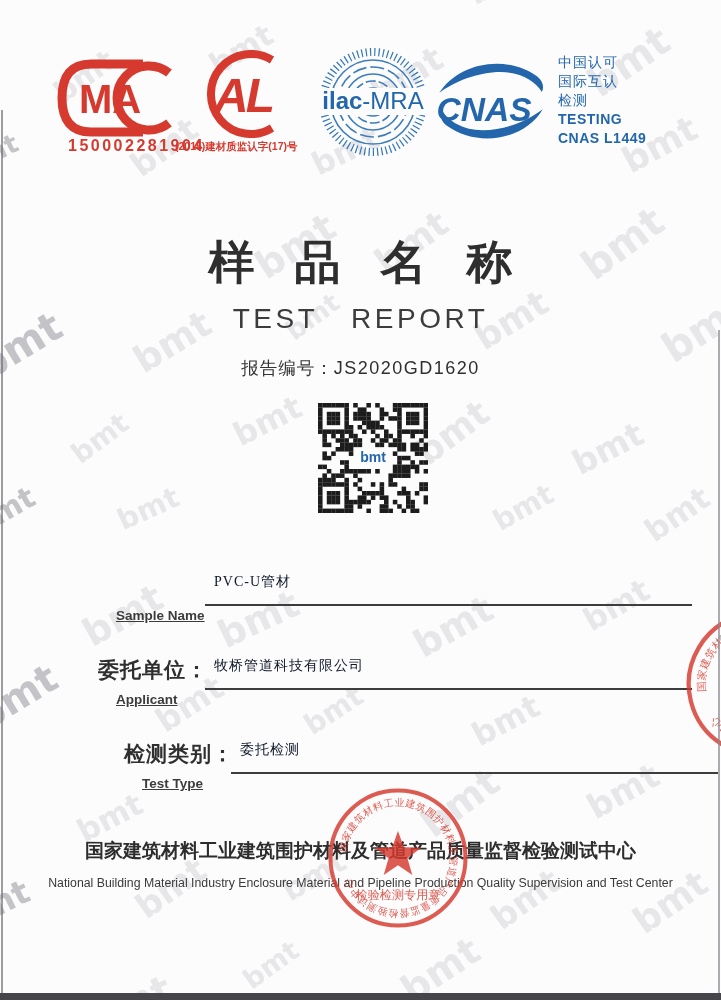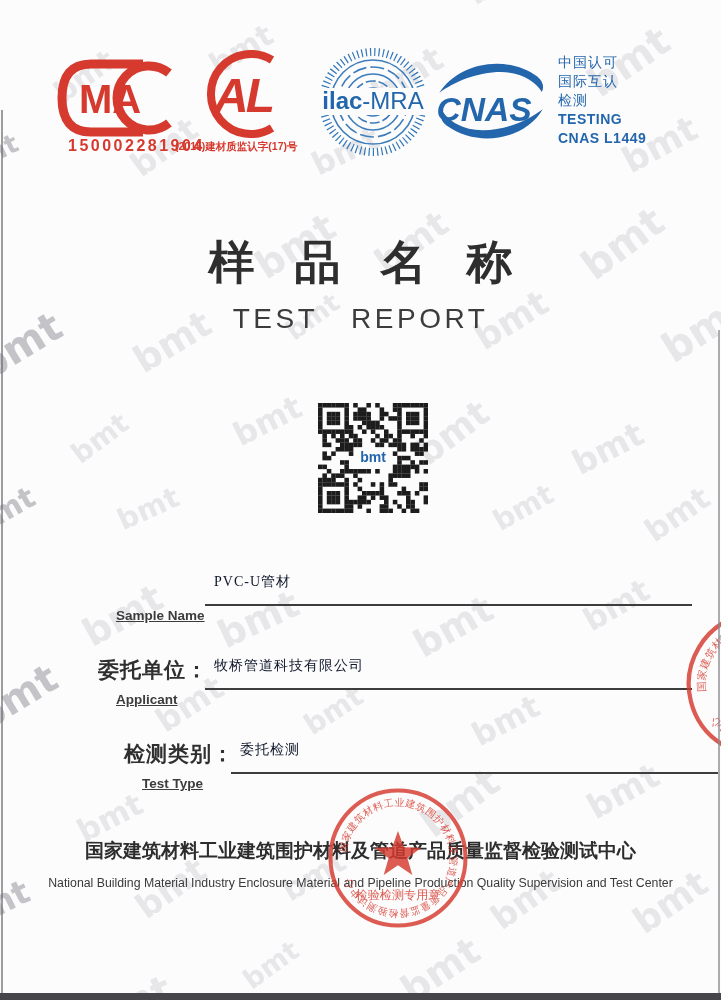--- a/index.html
+++ b/index.html
@@ -190,20 +190,23 @@
       <div>中国认可</div>
       <div>国际互认</div>
       <div>检测</div>
       <div class="en">TESTING</div>
       <div class="en">CNAS L1449</div>
     </div>
 
     <div class="title-zh"><span>样品名称</span></div>
     <div class="title-en">TEST REPORT</div>
 
+    <div class="report-line">
+      <span>报告编号：</span><span class="val">JS2020GD1620</span>
+    </div>
 
     <div class="qr" id="qr"><svg width="110" height="110">
           <rect x="0.00" y="0.00" width="4.55" height="4.55" fill="#1c1c1c"></rect>
           <rect x="4.40" y="0.00" width="4.55" height="4.55" fill="#1c1c1c"></rect>
           <rect x="8.80" y="0.00" width="4.55" height="4.55" fill="#1c1c1c"></rect>
           <rect x="13.20" y="0.00" width="4.55" height="4.55" fill="#1c1c1c"></rect>
           <rect x="17.60" y="0.00" width="4.55" height="4.55" fill="#1c1c1c"></rect>
           <rect x="22.00" y="0.00" width="4.55" height="4.55" fill="#1c1c1c"></rect>
           <rect x="26.40" y="0.00" width="4.55" height="4.55" fill="#1c1c1c"></rect>
           <rect x="35.20" y="0.00" width="4.55" height="4.55" fill="#1c1c1c"></rect>

